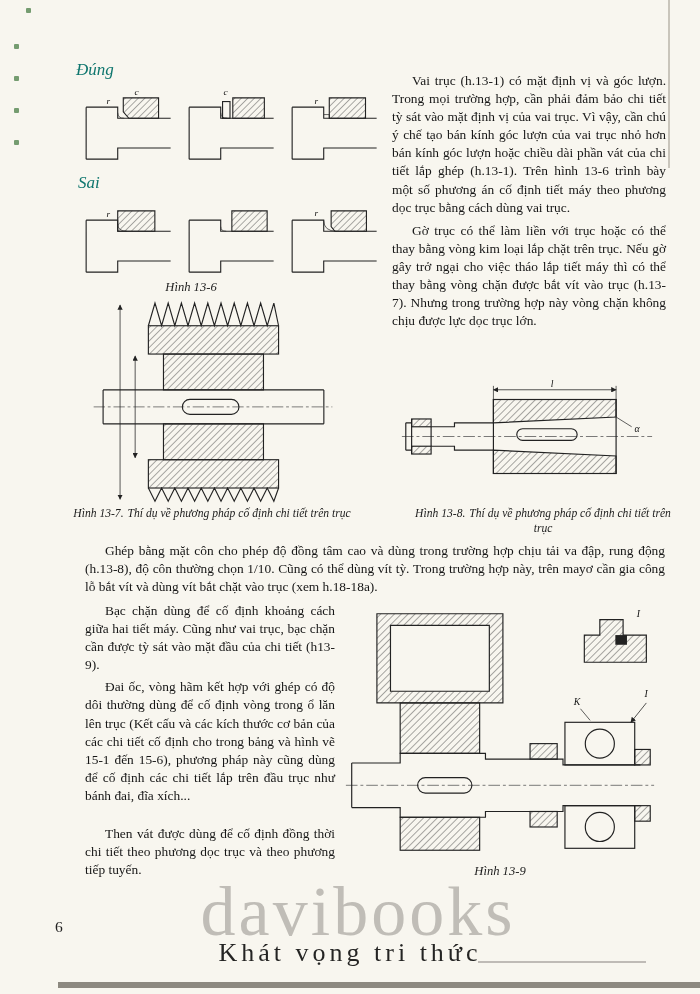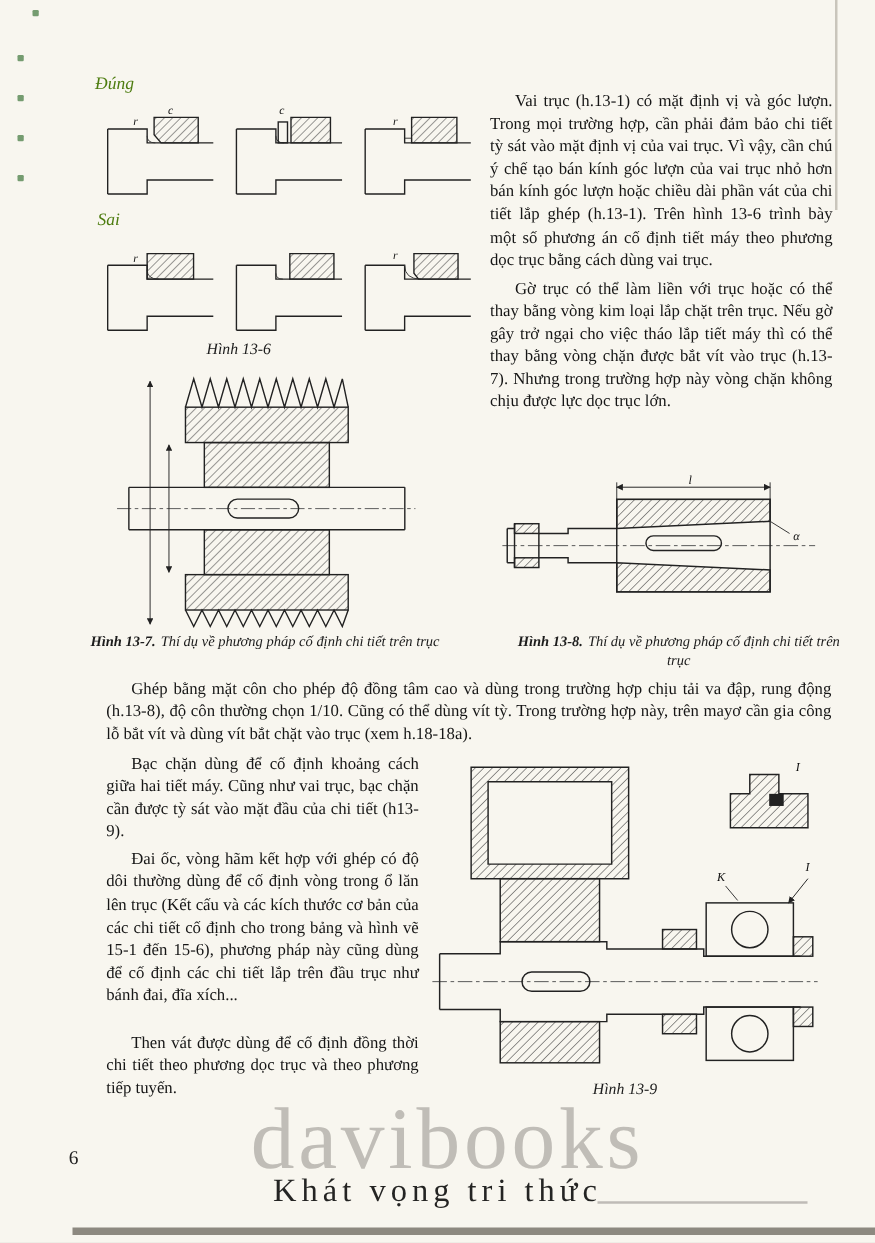--- a/index.html
+++ b/index.html
@@ -1,23 +1,23 @@
 <!DOCTYPE html>
 <html><head>
 <meta charset="utf-8">
 <style>
   * { margin:0; padding:0; box-sizing:border-box; }
   html,body { background:#e8e6e0; }
   body { font-family:"Liberation Serif", serif; }
   .page { position:relative; width:700px; height:994px; background:#f8f6ef; overflow:hidden; color:#1b1b1b; margin:0 auto; }
   .abs { position:absolute; }
   .para { font-size:13.4px; line-height:1.35; text-align:justify; text-indent:20px; color:#161616; margin-bottom:2px; }
-  .sm-label { font-style:italic; font-size:14px; color:#4d7c0f; }
+  .sm-label { font-style:italic; font-size:17px; color:#0f766e; }
   .figcap { font-style:italic; font-size:11.6px; text-align:center; line-height:1.3; color:#1c1c1c; }
-  .figcap .cap-name { font-weight:bold; margin-right:4px; }
+  .figcap .cap-name { font-weight:normal; margin-right:4px; }
   .fig6cap { font-style:italic; font-weight:normal; font-size:12.6px; text-align:center; color:#1c1c1c; }
   .cellrow { display:flex; gap:9px; margin:3px 0 2px 12px; }
   svg { display:block; }
   .ln    { stroke:#222; fill:none; stroke-width:1.2; }
   .thin  { stroke:#333; fill:none; stroke-width:0.8; }
   .dim   { stroke:#222; fill:none; stroke-width:0.8; }
   .cl    { stroke:#555; fill:none; stroke-width:0.8; stroke-dasharray:12 3 3 3; }
   .hatch { fill:url(#hatch); stroke:#222; stroke-width:1.2; }
   .svgt  { font-family:"Liberation Serif", serif; font-style:italic; font-size:10px; fill:#111; }
   .wm-brand { left:16px; right:0; top:872px; text-align:center; font-size:70px; letter-spacing:3px;

